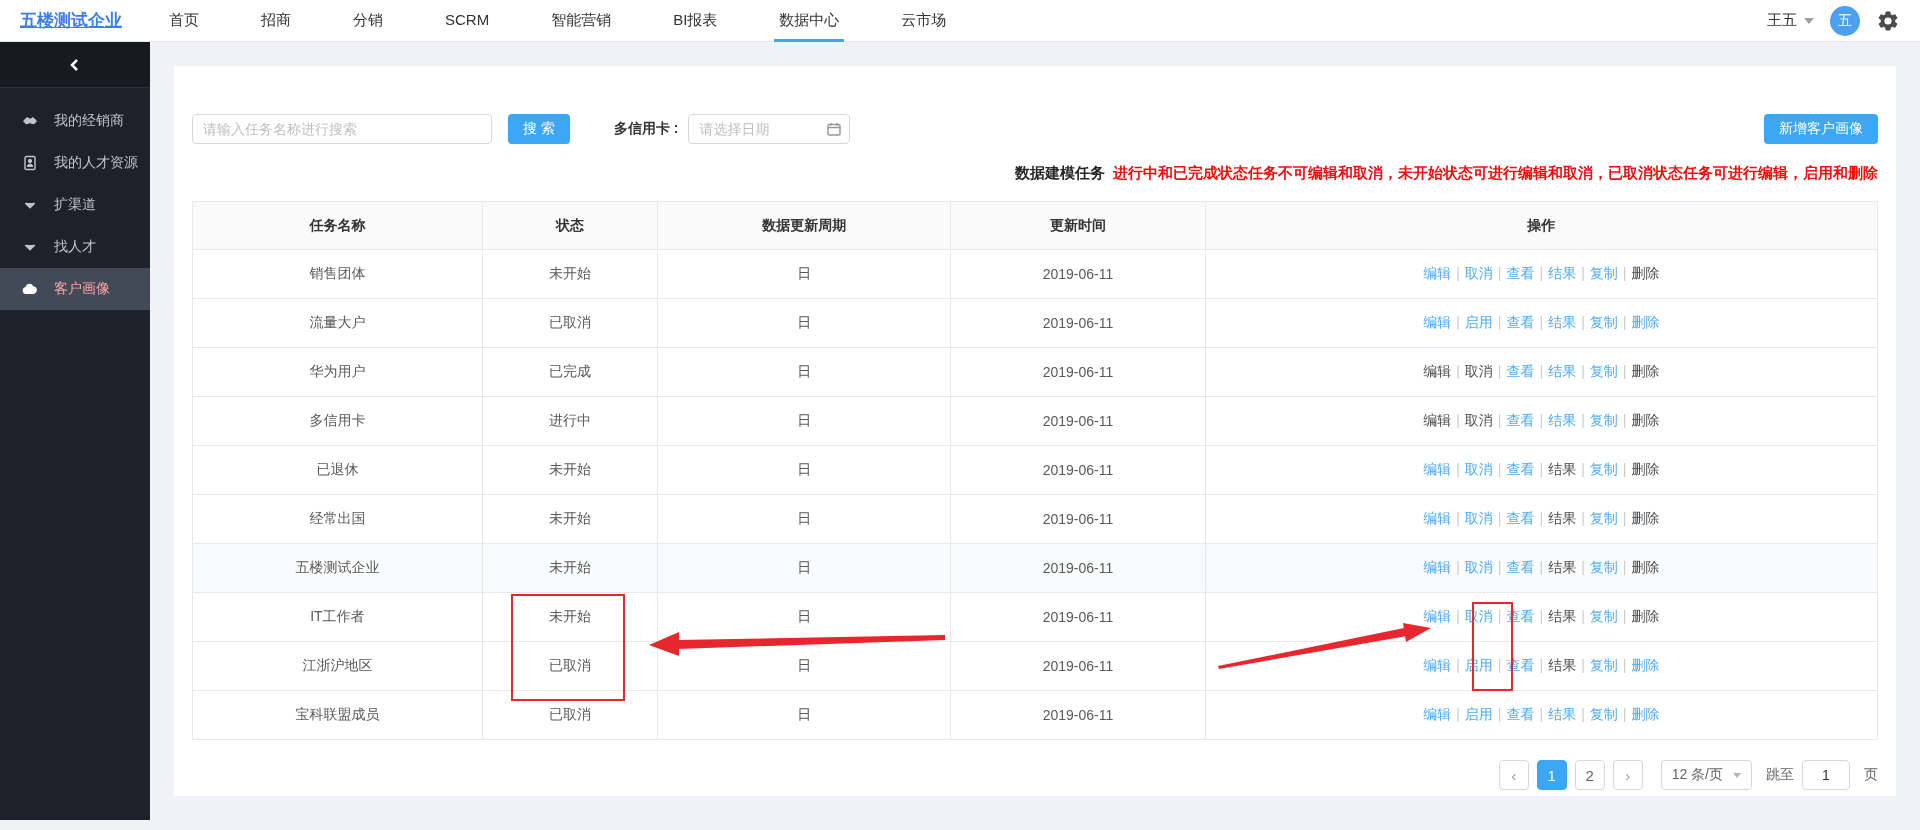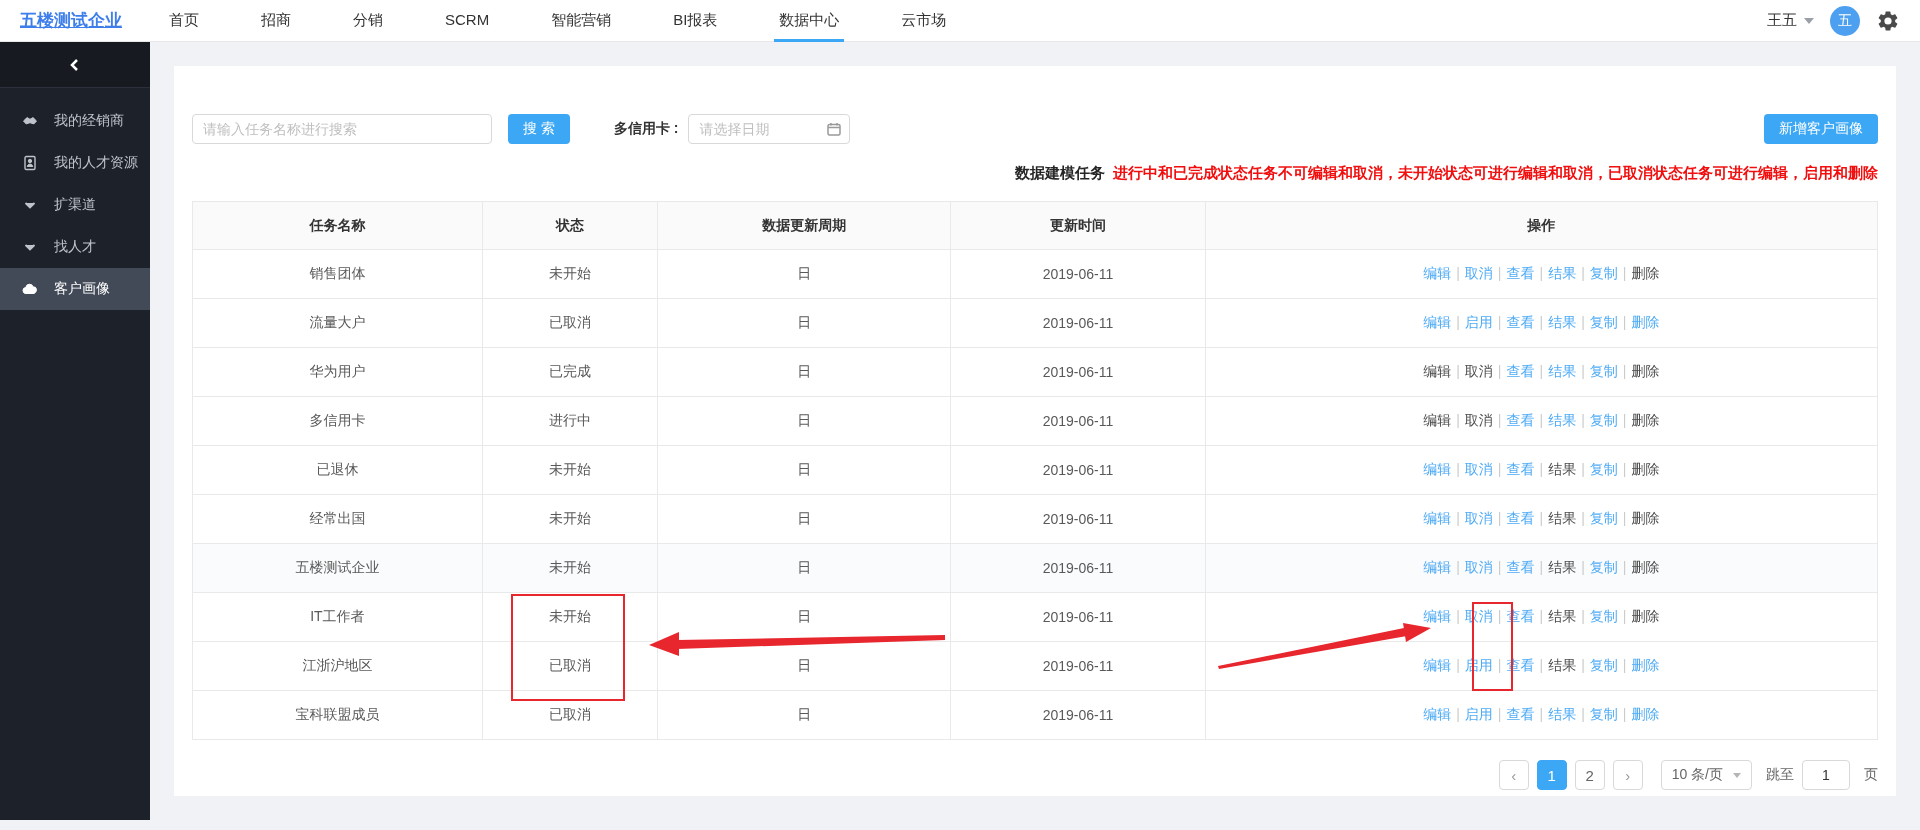--- a/index.html
+++ b/index.html
@@ -27,21 +27,21 @@
   .gear svg { width:24px; height:24px; fill:#4a4a4a; }
 
   
   .sidebar { position:absolute; top:42px; left:0; bottom:0; width:150px; background:#1d2129; z-index:4; }
   .collapse-btn { height:46px; display:flex; align-items:center; justify-content:center;
                   background:#171a21; border-bottom:1px solid #2b303b; cursor:pointer; }
   .collapse-btn svg { width:14px; height:14px; stroke:#fff; stroke-width:2.5; fill:none; }
   .side-items { padding-top:12px; }
   .side-item { height:42px; display:flex; align-items:center; padding-left:20px; gap:14px;
                color:#bfc3ca; font-size:14px; cursor:pointer; }
-  .side-item.active { background:#434a57; color:#ffffff; }
+  .side-item.active { background:#434a57; color:#fca5a5; }
   .side-icon { width:20px; display:flex; justify-content:center; align-items:center; }
   .side-icon svg { width:16px; height:16px; fill:#bfc3ca; stroke:#bfc3ca; }
   .side-item.active .side-icon svg { fill:#fff; stroke:#fff; }
 
   
   .content { position:absolute; left:150px; top:42px; right:0; bottom:0; padding:24px; }
   .card { background:#fff; width:100%; height:100%; padding:22px 18px; position:relative; }
 
   .toolbar { margin-top:26px; display:flex; align-items:center; }
   .text-input { height:30px; border:1px solid #d9d9d9; border-radius:4px; padding:0 10px;
@@ -291,21 +291,21 @@
             </tr>
           </tbody>
       </table>
 
       <div class="pagination" id="pagination">
           <div class="page-btn">‹</div>
           <div class="page-btn num active">1</div>
           <div class="page-btn num">2</div>
           <div class="page-btn">›</div>
           <div class="page-size">
-            <span>10 条/页</span>
+            <span>12 条/页</span>
             <i class="caret-small"></i>
           </div>
           <span class="jump-label">跳至</span>
           <input class="jump-input" value="1" style="">
           <span class="jump-suffix">页</span>
         </div>
 
     </div>
   </main>
 

